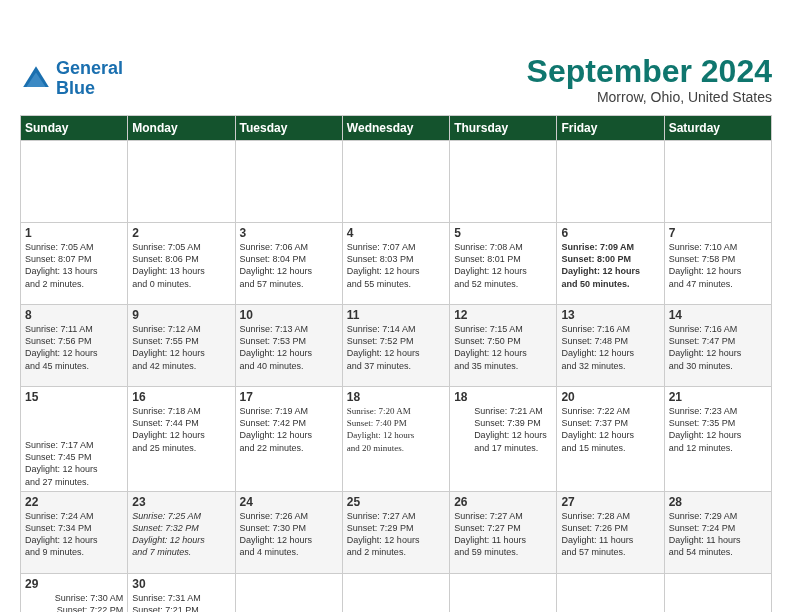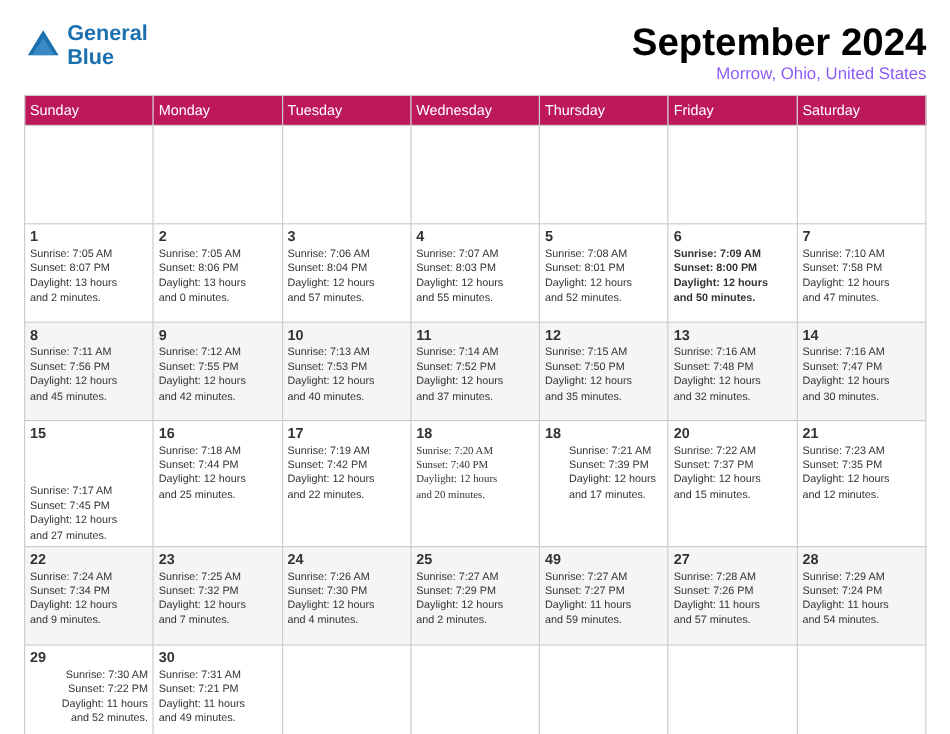--- a/index.html
+++ b/index.html
@@ -20,56 +20,58 @@
     .header {
       display: flex;
       justify-content: space-between;
       align-items: flex-start;
       margin-bottom: 10px;
     }
     .logo {
       display: flex;
       align-items: center;
       gap: 4px;
+      margin-top: 41px;
     }
     .logo-text {
       font-size: 18px;
       font-weight: bold;
       color: #333;
       line-height: 1.1;
     }
     .logo-text span { color: #1a6faf; }
     .logo-icon {
       width: 32px;
       height: 32px;
     }
     .title-block {
       text-align: right;
     }
     .month-title {
       font-size: 32px;
       font-weight: bold;
-      color: #000000;
+      color: #0f766e;
       line-height: 1.1;
+      margin-top: 36px;
     }
     .location {
       font-size: 14px;
-      color: #8b5cf6;
+      color: #404040;
     }
     table {
       width: 100%;
       border-collapse: collapse;
       flex: 1;
       table-layout: fixed;
     }
     thead th {
-      background: #be185d;
+      background: #14532d;
       color: #fff;
       font-size: 12px;
-      font-weight: normal;
+      font-weight: bold;
       padding: 5px 4px;
       text-align: left;
       border: 1px solid #ccc;
     }
     tbody td {
       vertical-align: top;
       border: 1px solid #ccc;
       padding: 3px 4px;
       font-size: 9.5px;
       color: #333;
@@ -295,41 +297,41 @@
         <tr>
           <td>
             <span class="day-num">22</span>
             <div class="day-info" style="white-space: pre-line;">Sunrise: 7:24 AM
 Sunset: 7:34 PM
 Daylight: 12 hours
 and 9 minutes.</div>
           </td>
           <td>
             <span class="day-num">23</span>
-            <div class="day-info" style="white-space: pre-line;">Sunrise: 7:25 AM
+            <div class="day-info" style="white-space: pre-line; font-style: italic;">Sunrise: 7:25 AM
 Sunset: 7:32 PM
 Daylight: 12 hours
 and 7 minutes.</div>
           </td>
           <td>
             <span class="day-num">24</span>
             <div class="day-info" style="white-space: pre-line;">Sunrise: 7:26 AM
 Sunset: 7:30 PM
 Daylight: 12 hours
 and 4 minutes.</div>
           </td>
           <td>
             <span class="day-num">25</span>
             <div class="day-info" style="white-space: pre-line;">Sunrise: 7:27 AM
 Sunset: 7:29 PM
 Daylight: 12 hours
 and 2 minutes.</div>
           </td>
           <td>
-            <span class="day-num">49</span>
+            <span class="day-num">26</span>
             <div class="day-info" style="white-space: pre-line;">Sunrise: 7:27 AM
 Sunset: 7:27 PM
 Daylight: 11 hours
 and 59 minutes.</div>
           </td>
           <td>
             <span class="day-num">27</span>
             <div class="day-info" style="white-space: pre-line;">Sunrise: 7:28 AM
 Sunset: 7:26 PM
 Daylight: 11 hours

